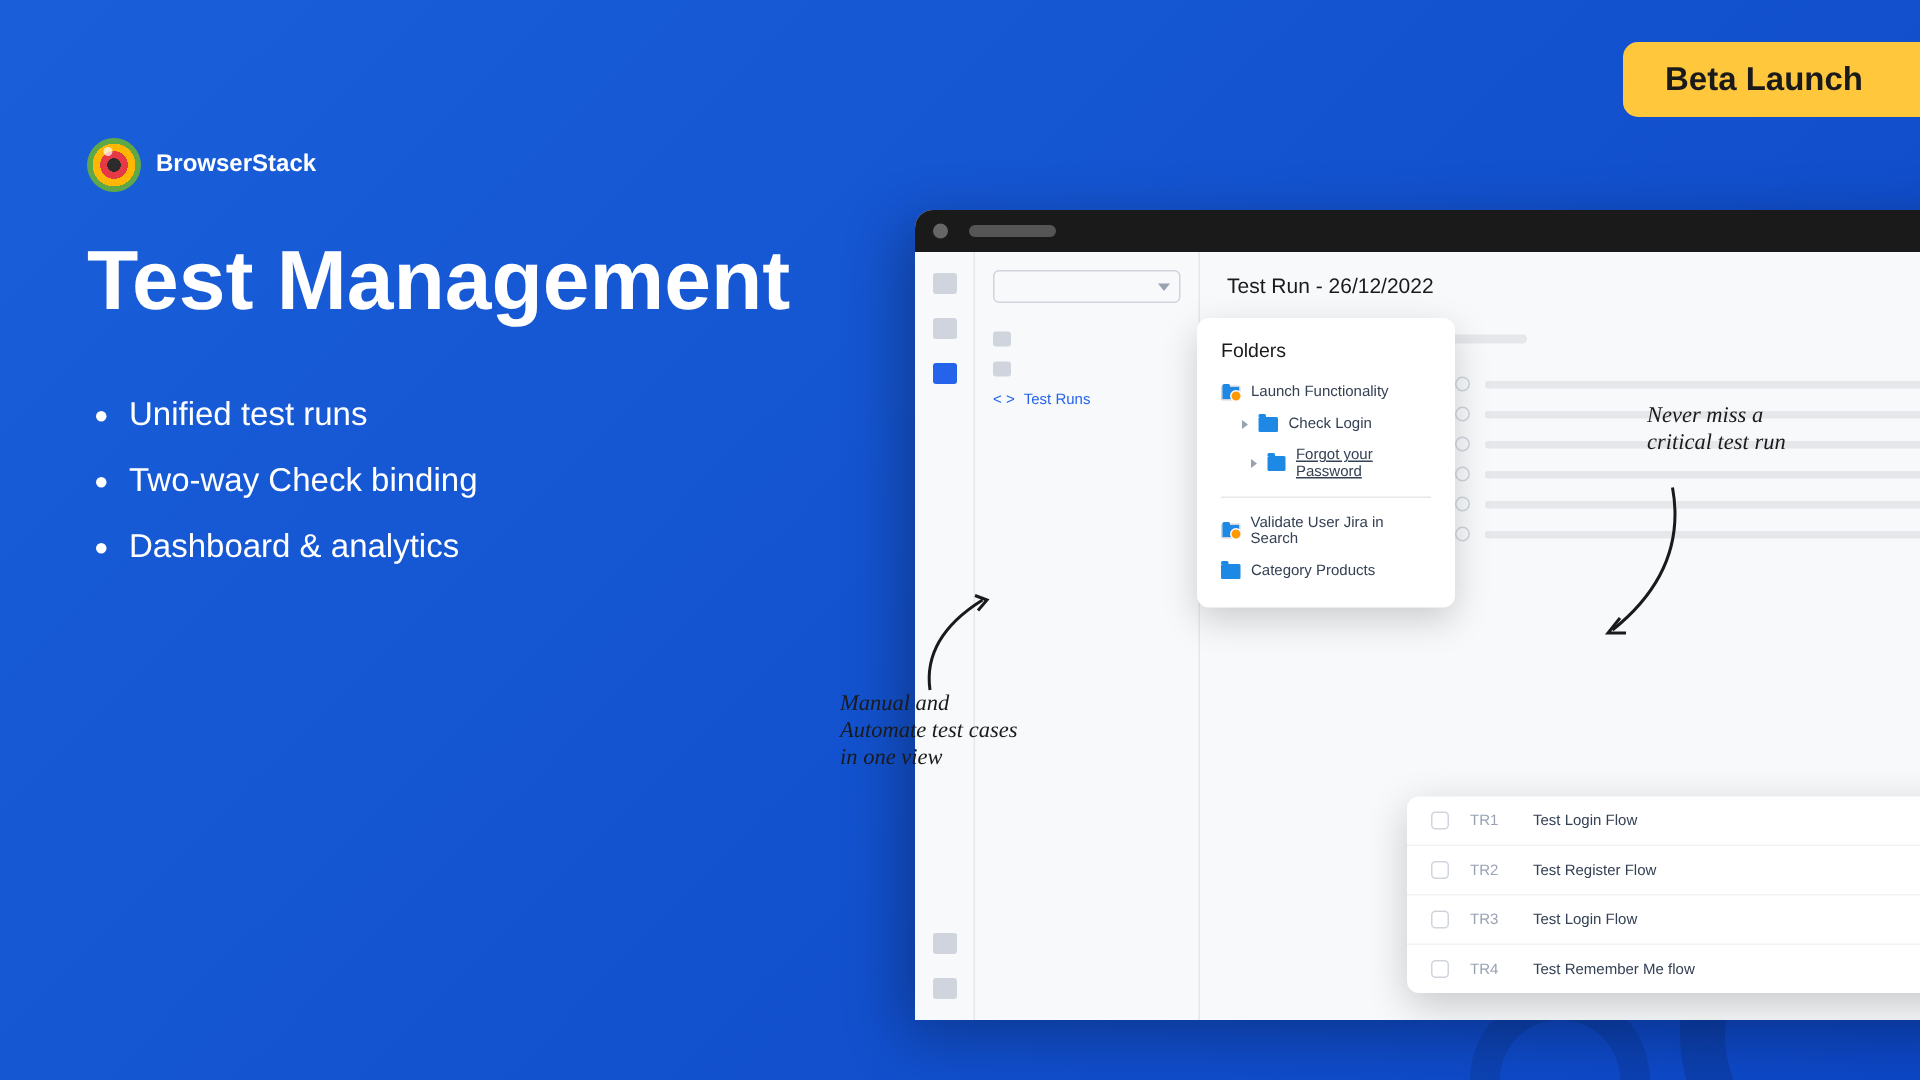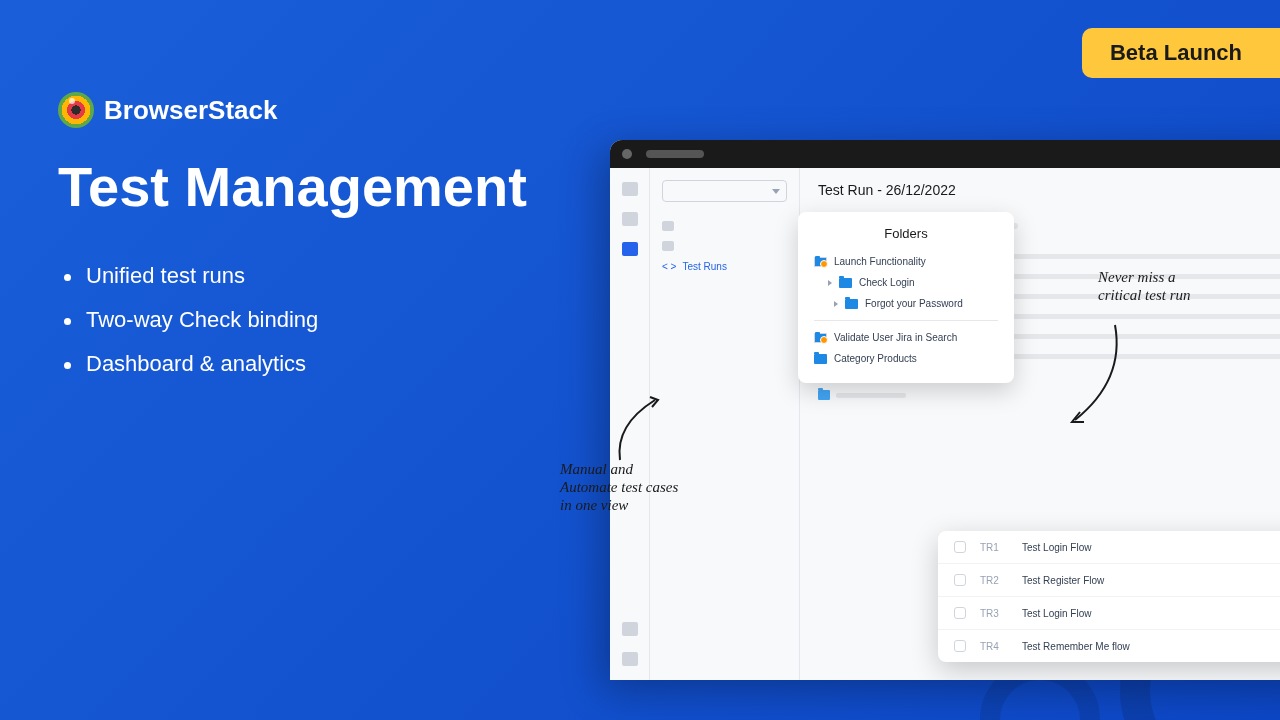--- a/index.html
+++ b/index.html
@@ -2,21 +2,21 @@
 <html><head>
 <meta charset="utf-8">
 <style>
 *{margin:0;padding:0;box-sizing:border-box;}
 body{width:1280px;height:720px;background:linear-gradient(135deg,#1a5fd9 0%,#0d47c7 100%);font-family:-apple-system,BlinkMacSystemFont,'Segoe UI',sans-serif;overflow:hidden;position:relative;}
 .beta-badge{position:absolute;top:28px;right:0;background:#ffc73c;color:#1a1a1a;font-weight:700;font-size:22px;padding:12px 38px 12px 28px;border-radius:10px 0 0 10px;}
 .left-content{position:absolute;left:58px;top:92px;width:480px;color:#fff;}
 .logo-row{display:flex;align-items:center;gap:10px;margin-bottom:28px;}
 .logo-icon{width:36px;height:36px;border-radius:50%;background:radial-gradient(circle,#2c2c2c 18%,#e63946 18%,#e63946 36%,#ffb703 36%,#ffb703 56%,#5fa847 56%,#5fa847 76%,#2c2c2c 76%);position:relative;}
 .logo-icon::after{content:'';position:absolute;top:6px;left:11px;width:6px;height:6px;background:rgba(255,255,255,0.7);border-radius:50%;}
-.logo-text{font-size:26px;font-weight:600;}
+.logo-text{font-size:16px;font-weight:600;}
 .hero-title{font-size:56px;font-weight:700;line-height:1.1;margin-bottom:36px;}
 .features{list-style:none;}
 .features li{font-size:22px;padding:9px 0 9px 28px;position:relative;}
 .features li::before{content:'';position:absolute;left:6px;top:20px;width:7px;height:7px;background:#fff;border-radius:50%;}
 .mockup{position:absolute;right:-50px;top:140px;width:720px;height:540px;background:#f7f9fb;border-radius:12px 0 0 0;box-shadow:-8px 10px 40px rgba(0,0,0,0.3);overflow:hidden;}
 .titlebar{height:28px;background:#1a1a1a;display:flex;align-items:center;padding:0 12px;gap:6px;}
 .tdot{width:10px;height:10px;border-radius:50%;background:#666;}
 .tbar{width:58px;height:8px;border-radius:4px;background:#555;margin-left:8px;}
 .app-body{display:flex;height:calc(100% - 28px);}
 .sidebar{width:40px;border-right:1px solid #e5e7eb;padding:14px 0;display:flex;flex-direction:column;align-items:center;gap:16px;}
@@ -40,25 +40,25 @@
 .run-row{height:20px;display:flex;align-items:center;gap:6px;margin-bottom:4px;}
 .fold-icon{width:12px;height:10px;background:#42a5f5;border-radius:1px;position:relative;}
 .fold-icon::before{content:'';position:absolute;top:-2px;left:0;width:5px;height:2px;background:#42a5f5;border-radius:1px 1px 0 0;}
 .run-bar{flex:1;height:5px;background:#e5e7eb;border-radius:2px;}
 .table-col{flex:1;}
 .trow{display:flex;align-items:center;gap:10px;padding:5px 0;}
 .gear{width:10px;height:10px;border:1.5px solid #d0d5dd;border-radius:50%;position:relative;}
 .tbar2{flex:1;height:5px;background:#e5e7eb;border-radius:2px;}
 .tbar3{width:40px;height:5px;background:#e5e7eb;border-radius:2px;}
 
-.folders-popup{position:absolute;left:188px;top:72px;width:216px;background:#fff;border-radius:8px;box-shadow:0 8px 24px rgba(0,0,0,0.18);padding:14px 0;z-index:20;text-align:center;}
+.folders-popup{position:absolute;left:188px;top:72px;width:172px;background:#fff;border-radius:8px;box-shadow:0 8px 24px rgba(0,0,0,0.18);padding:14px 0;z-index:20;}
 .fp-title{font-size:13px;font-weight:500;color:#1a1a1a;padding:0 16px 10px;}
 .fp-item{display:flex;align-items:center;gap:7px;font-size:10px;color:#344054;padding:5px 16px;}
 .fp-item.l1{padding-left:30px;}
-.fp-item.l2{padding-left:36px;}
+.fp-item.l2{padding-left:36px;text-decoration:underline;}
 .fp-arrow{width:0;height:0;border-top:3px solid transparent;border-bottom:3px solid transparent;border-left:4px solid #98a2b3;}
 .fp-folder{width:13px;height:10px;background:#1e88e5;border-radius:1px;position:relative;}
 .fp-folder::before{content:'';position:absolute;top:-2px;left:0;width:5px;height:2px;background:#1e88e5;border-radius:1px 1px 0 0;}
 .fp-folder.gear::after{content:'';position:absolute;right:-2px;bottom:-2px;width:6px;height:6px;background:#ff9800;border-radius:50%;border:1px solid #fff;}
 .fp-divider{height:1px;background:#e5e7eb;margin:6px 16px;}
 
 .results-card{position:absolute;right:-28px;bottom:18px;width:420px;background:#fff;border-radius:8px;box-shadow:0 8px 28px rgba(0,0,0,0.2);z-index:15;}
 .res-row{display:flex;align-items:center;padding:10px 16px;border-bottom:1px solid #f0f2f5;gap:14px;font-size:10px;color:#344054;}
 .res-row:last-child{border-bottom:none;}
 .res-cb{width:12px;height:12px;border:1.5px solid #d0d5dd;border-radius:3px;}

